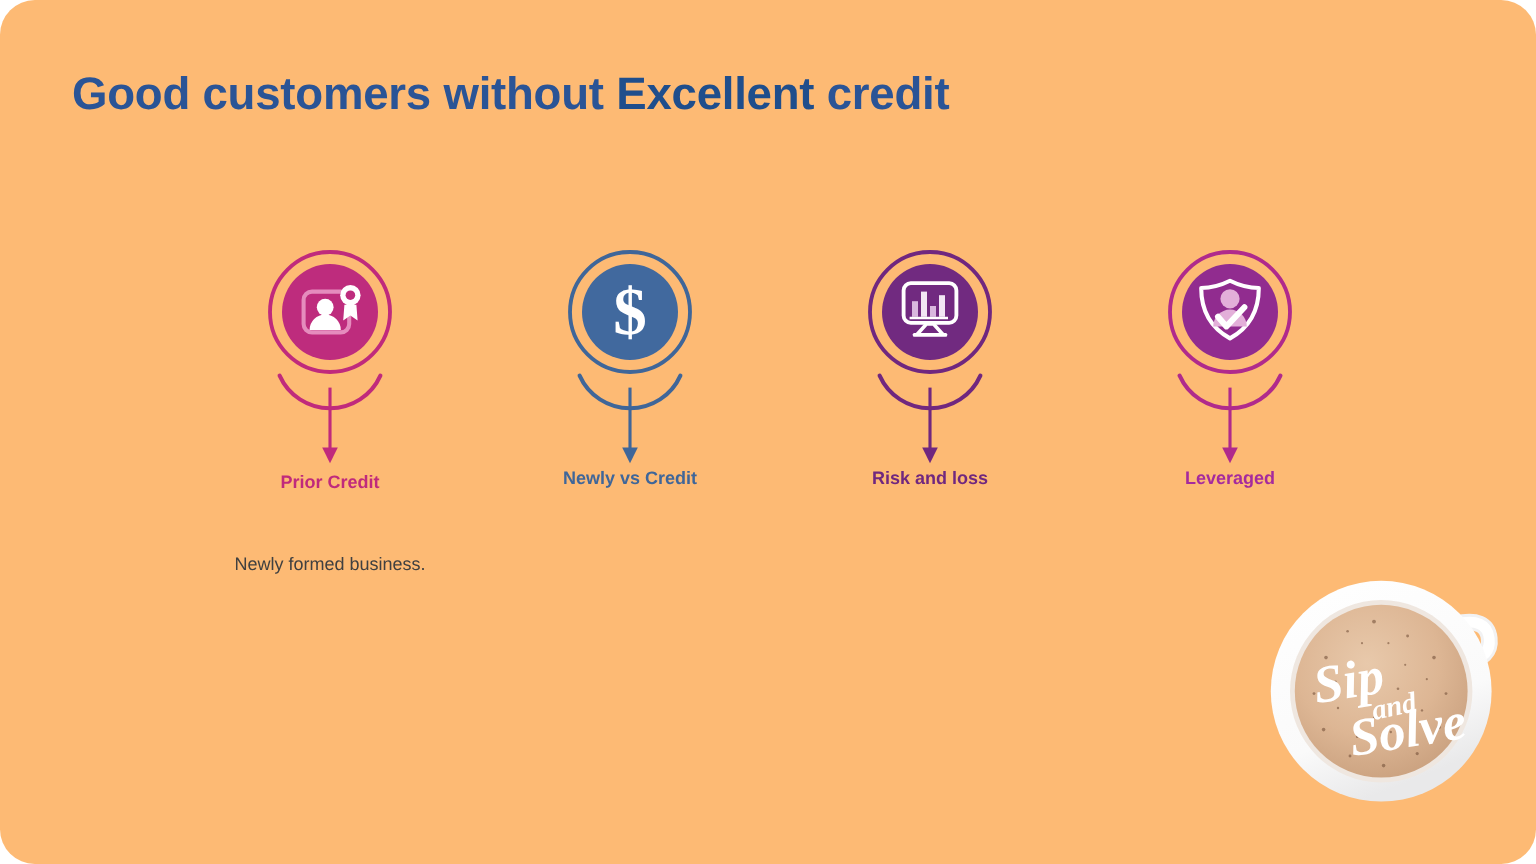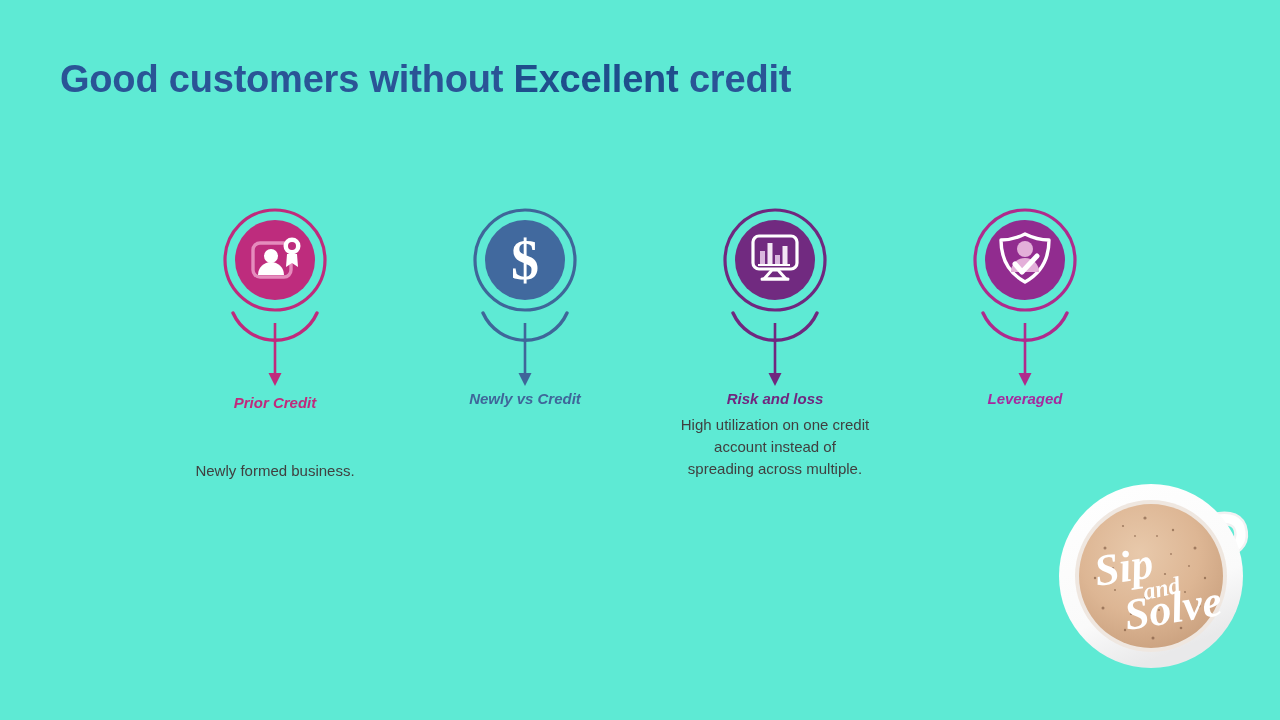--- a/index.html
+++ b/index.html
@@ -10,21 +10,22 @@
     background: #ffffff;
     font-family: "Liberation Sans", sans-serif;
     overflow: hidden;
     position: relative;
   }
 
   .slide {
     position: relative;
     width: 1280px;
     height: 720px;
-    background: #5eead4;
+    background: #fdba74;
+    border-radius: 29px;
   }
 
   
   .slide-title {
     position: absolute;
     left: 60px;
     top: 55px;
     font-size: 38px;
     line-height: 48px;
     color: #2A5496;
@@ -61,21 +62,20 @@
   }
   .badge svg { display: block; }
 
   
   .col-heading {
     font-size: 15px;
     font-weight: bold;
     text-align: center;
     line-height: 18px;
     white-space: nowrap;
-    font-style: italic;
   }
   .col-body {
     margin-top: 6px;
     font-size: 15px;
     line-height: 22px;
     color: #404040;
     text-align: center;
     width: 200px;
   }
   .column.c1 .col-heading { margin-top: 4px; }
@@ -163,21 +163,20 @@
 
             <rect x="-15" y="-6" width="5" height="13" fill="#D9B8DE"></rect>
             <rect x="-7.5" y="-14" width="5" height="21" fill="#F2E6F4"></rect>
             <rect x="0" y="-2" width="5" height="9" fill="#D9B8DE"></rect>
             <rect x="7.5" y="-11" width="5" height="18" fill="#F2E6F4"></rect>
             <line x1="-17" y1="8" x2="15" y2="8" stroke="#FFFFFF" stroke-width="2"></line>
           </g>
         </svg>
       </div>
       <div class="col-heading" style="color:#70277F">Risk and loss</div>
-      <div class="col-body">High utilization on one credit account instead of spreading across multiple.</div>
     </div>
 
     <div class="column c4">
       <div class="badge">
         <svg width="110" height="185" viewBox="0 0 110 185" xmlns="http://www.w3.org/2000/svg">
           <circle cx="55" cy="55" r="50" fill="none" stroke="#B02A8C" stroke-width="3.2"></circle>
           <circle cx="55" cy="55" r="40" fill="#912C8F"></circle>
           <path d="M 13 108 A 46 46 0 0 0 97 108" fill="none" stroke="#B02A8C" stroke-width="3.4" stroke-linecap="round"></path>
           <line x1="55" y1="118" x2="55" y2="170" stroke="#B02A8C" stroke-width="2.6"></line>
           <polygon points="55,181 48.5,168 61.5,168" fill="#B02A8C"></polygon>

